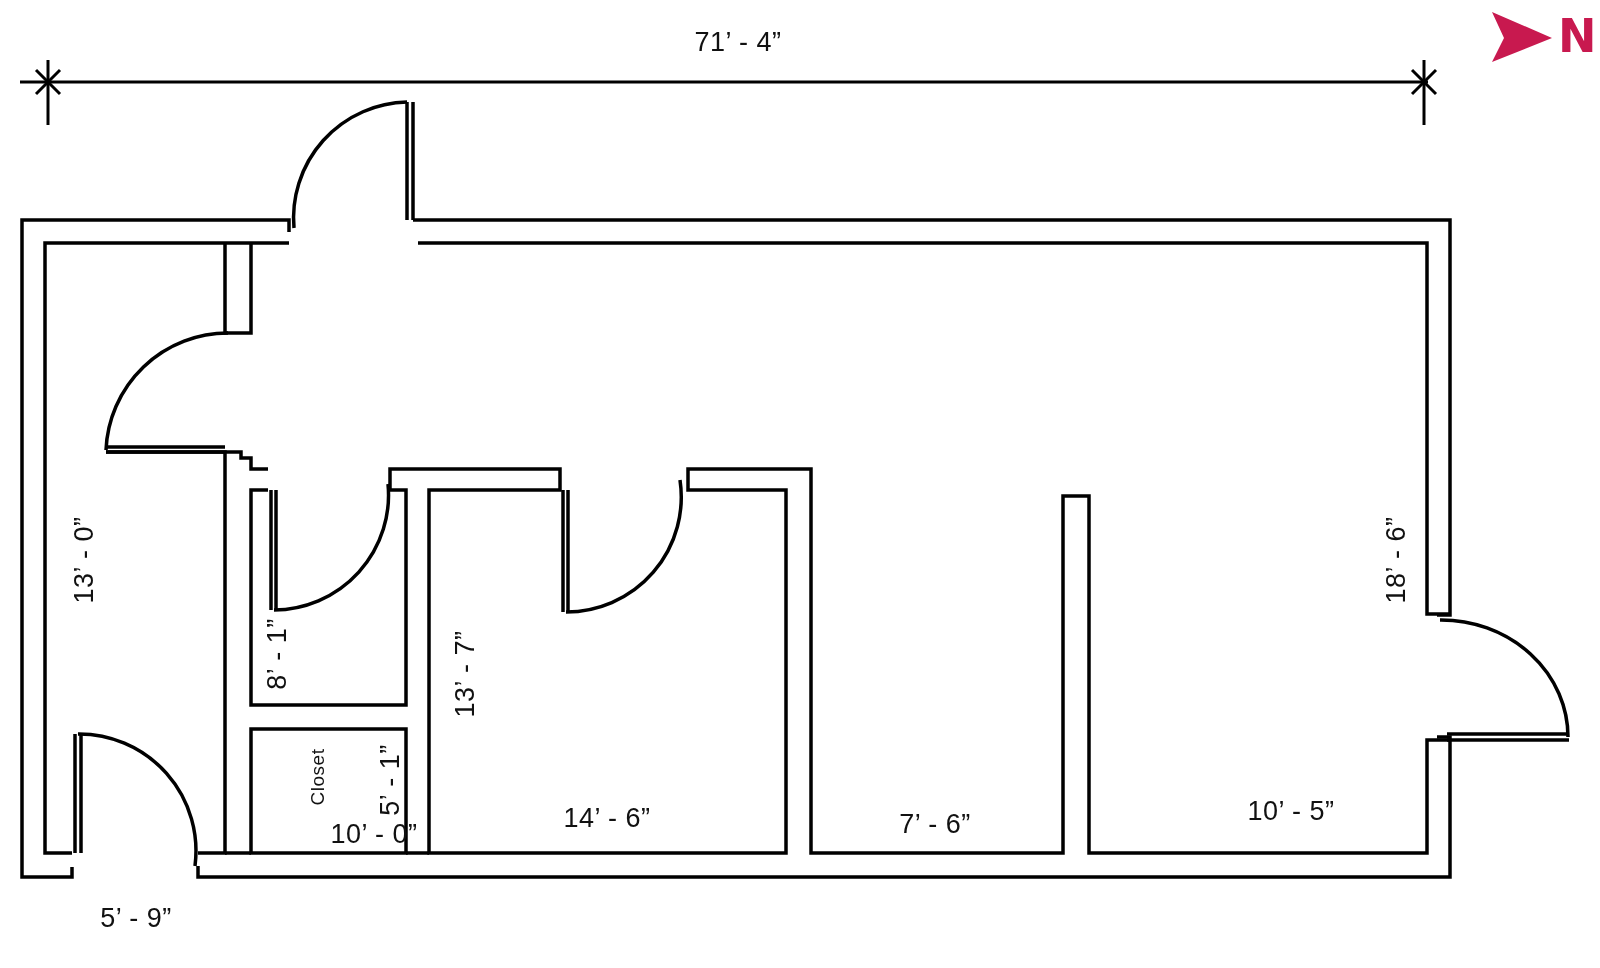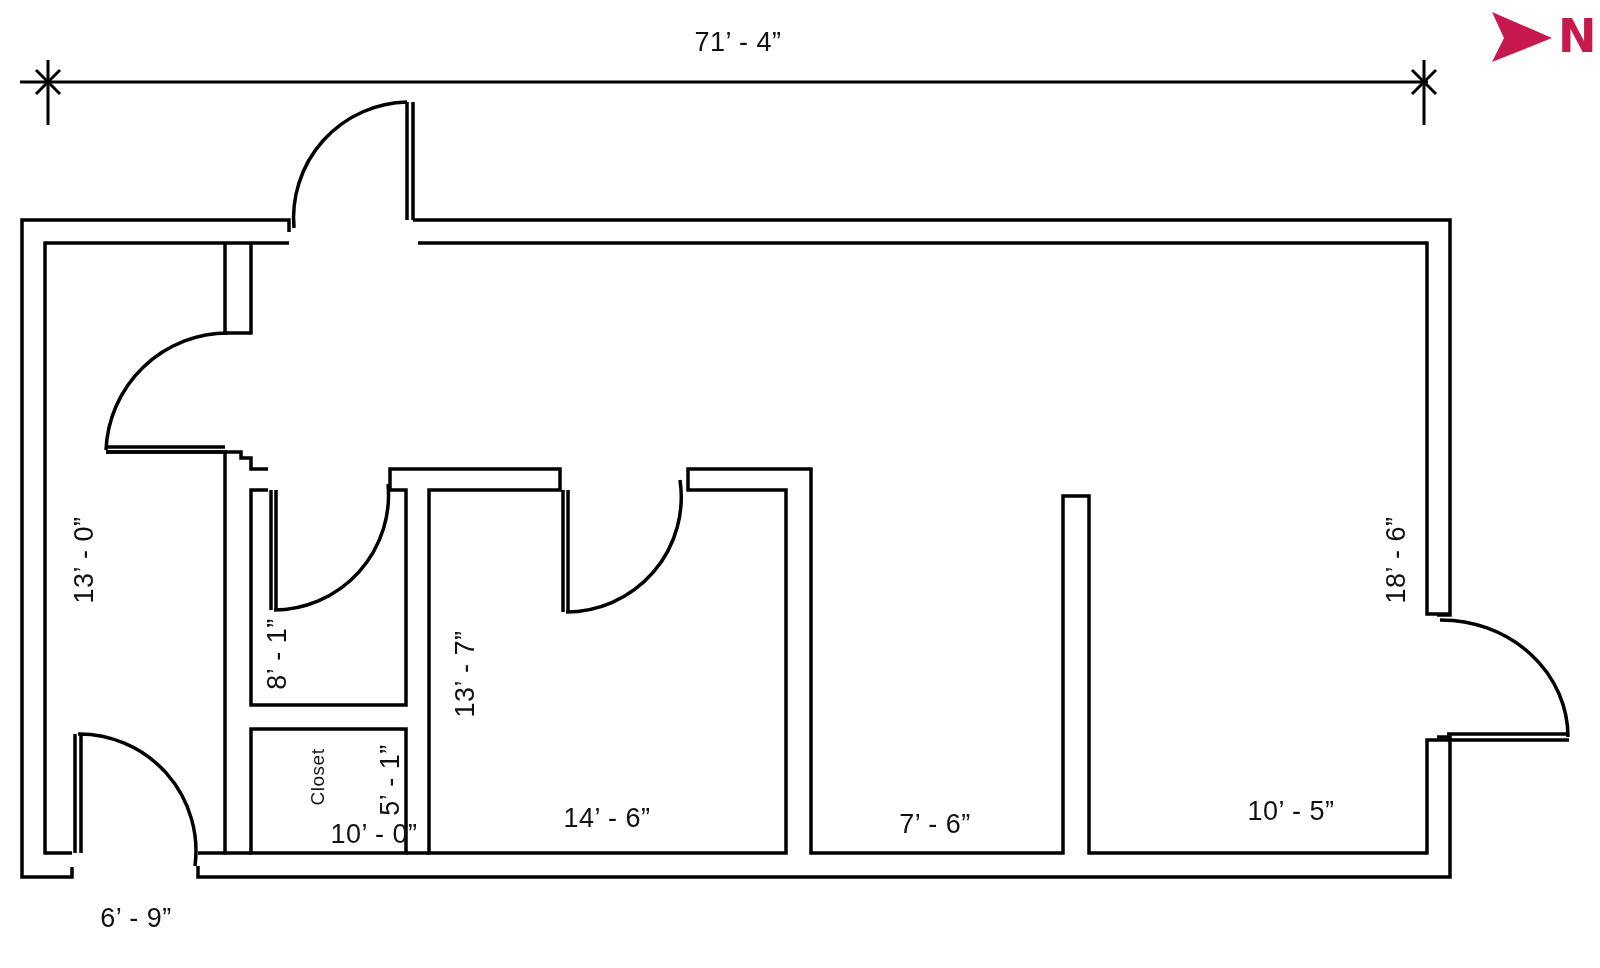--- a/index.html
+++ b/index.html
@@ -97,21 +97,21 @@
 
 <div class="north">
   <svg width="64" height="56" viewBox="0 0 64 56">
     <polygon points="2,4 62,30 2,54 14,30" fill="#c8194f"></polygon>
   </svg>
   <span class="north-letter" style="color:#c8194f">N</span>
 </div>
 
 <div class="lbl hor" style="left:738px; top:42px;">71’ - 4”</div>
 <div class="lbl rot" style="left:84px; top:560px;">13’ - 0”</div>
-<div class="lbl hor" style="left:136px; top:918px;">6’ - 9”</div>
+<div class="lbl hor" style="left:136px; top:918px;">5’ - 9”</div>
 <div class="lbl rot" style="left:277px; top:654px;">8’ - 1”</div>
 <div class="lbl small rot" style="left:317px; top:777px;">Closet</div>
 <div class="lbl hor" style="left:330px; top:834px;margin-left:44px;">10’ - 0”</div>
 <div class="lbl rot" style="left:390px; top:780px;">5’ - 1”</div>
 <div class="lbl rot" style="left:465px; top:674px;">13’ - 7”</div>
 <div class="lbl hor" style="left:607px; top:818px;">14’ - 6”</div>
 <div class="lbl hor" style="left:935px; top:824px;">7’ - 6”</div>
 <div class="lbl hor" style="left:1264px; top:811px;margin-left:27px;">10’ - 5”</div>
 <div class="lbl rot" style="left:1396px; top:560px;">18’ - 6”</div>
 

